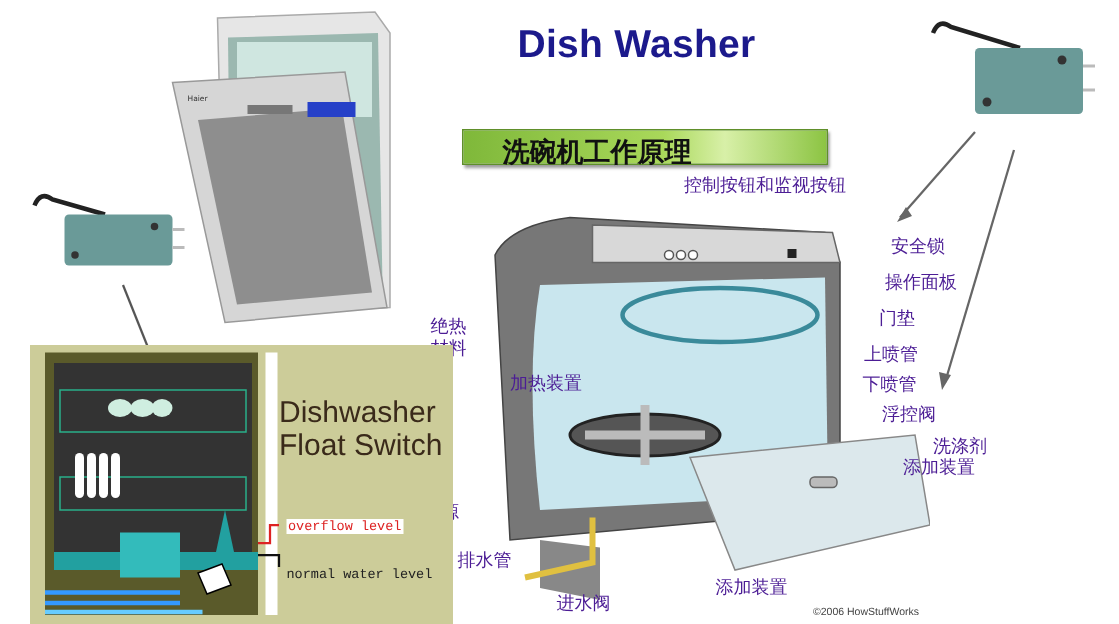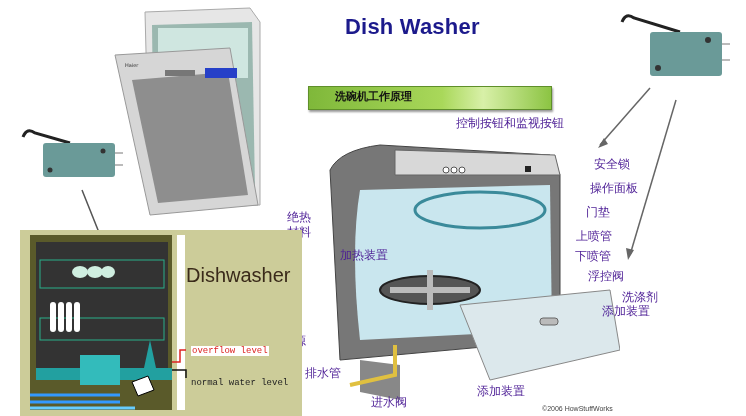--- a/index.html
+++ b/index.html
@@ -1,24 +1,24 @@
 <!DOCTYPE html>
 <html><head>
 <meta charset="utf-8">
 <style>
   html, body { margin:0; padding:0; }
   body { width:746px; height:416px; background:#ffffff; position:relative; overflow:hidden;
          font-family:"DejaVu Sans", sans-serif; }
   .abs { position:absolute; }
   .title { left:345px; top:14px; font-family:"Liberation Sans", sans-serif; font-weight:bold;
-           font-size:22px; color:#1c1a8c; letter-spacing:0.2px; }
+           font-size:26px; color:#1c1a8c; letter-spacing:0.2px; }
   .banner { left:308px; top:86px; width:242px; height:22px;
             background:linear-gradient(90deg,#7fb83a 0%,#a9d85a 55%,#d8f0a8 72%,#8cc443 100%);
             border:1px solid #5f8f2a; box-shadow:1px 2px 2px #999; }
-  .banner span { position:absolute; left:26px; top:2px; font-size:11px; font-weight:bold; color:#111; }
+  .banner span { position:absolute; left:26px; top:2px; font-size:18px; font-weight:bold; color:#111; }
   .label { font-size:12px; color:#4c1d95; white-space:nowrap; line-height:14px; }
   .float-panel { left:20px; top:230px; width:258px; height:221px; background:#cccc99;padding-left:24px; }
   .fs-title { font-family:"Liberation Sans", sans-serif; font-size:20px; color:#3a2a1a; line-height:22px; }
   .fs-small { font-family:Liberation Mono, monospace; font-size:9px; white-space:nowrap; }
   .copyright { font-family:"Liberation Sans", sans-serif; font-size:7px; color:#444; }
 </style>
 </head>
 <body>
 
 <div class="abs title">Dish Washer</div>
@@ -116,17 +116,18 @@
     <rect x="60" y="125" width="40" height="30" fill="#33bbbb"></rect>
     <polygon points="130,110 136,138 124,138" fill="#22a0a0"></polygon>
     <polygon points="112,152 128,146 134,160 118,166" fill="#fff" stroke="#000"></polygon>
     <rect x="157" y="5" width="8" height="175" fill="#fff"></rect>
     <path d="M152,132 L160,132 L160,120 L166,120" stroke="#dd2222" stroke-width="1.5" fill="none"></path>
     <path d="M152,140 L166,140 L166,148" stroke="#111" stroke-width="1.5" fill="none"></path>
     <path d="M10,165 L100,165 M10,172 L100,172" stroke="#3399ff" stroke-width="3"></path>
     <path d="M10,178 L115,178" stroke="#66ccff" stroke-width="3"></path>
   </svg>
   <div class="abs fs-title" style="left:166px;top:34px">Dishwasher</div>
+  <div class="abs fs-title" style="left:166px;top:56px">Float Switch</div>
   <div class="abs fs-small" style="left:171px;top:116px;color:#dd2222;background:#fff;padding:0 1px">overflow level</div>
   <div class="abs fs-small" style="left:171px;top:148px;color:#222">normal water level</div>
 </div>
 
 <div class="abs copyright" style="left:542px;top:405px">©2006 HowStuffWorks</div>
 
 </body></html>

